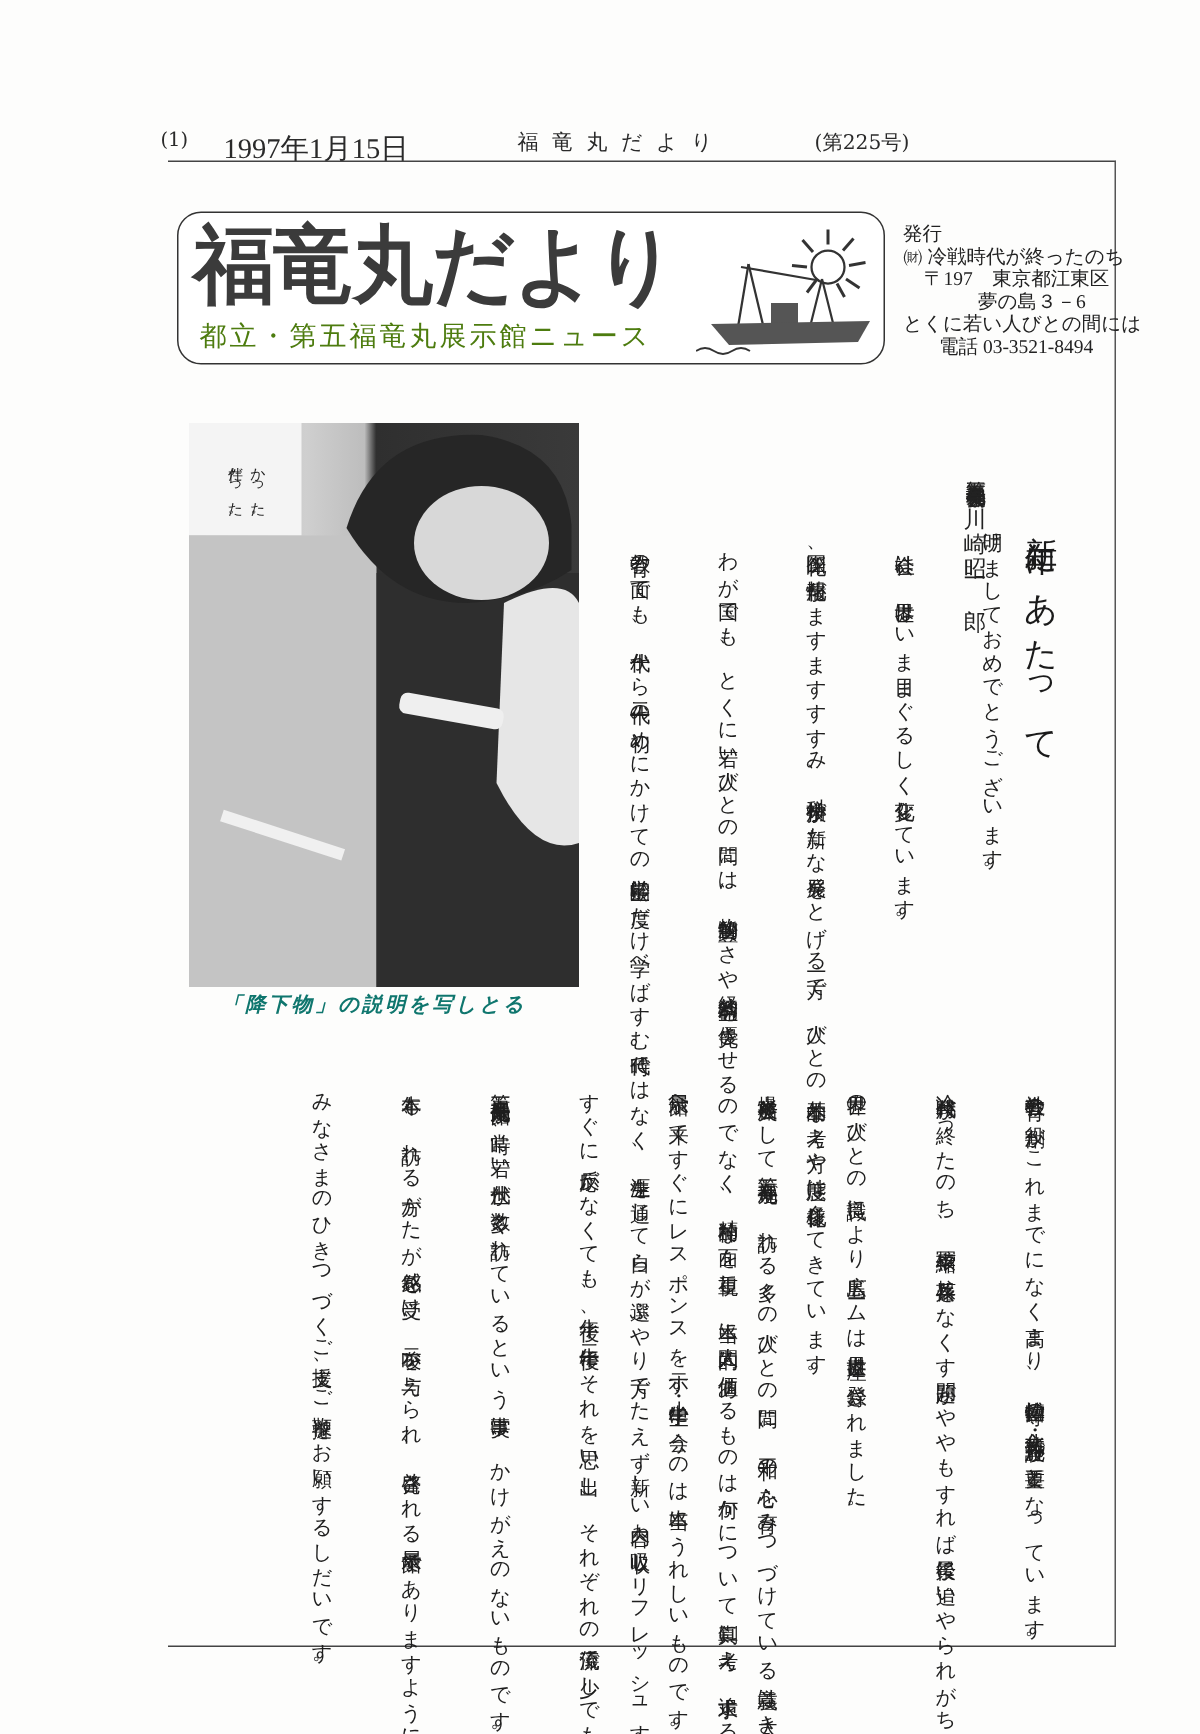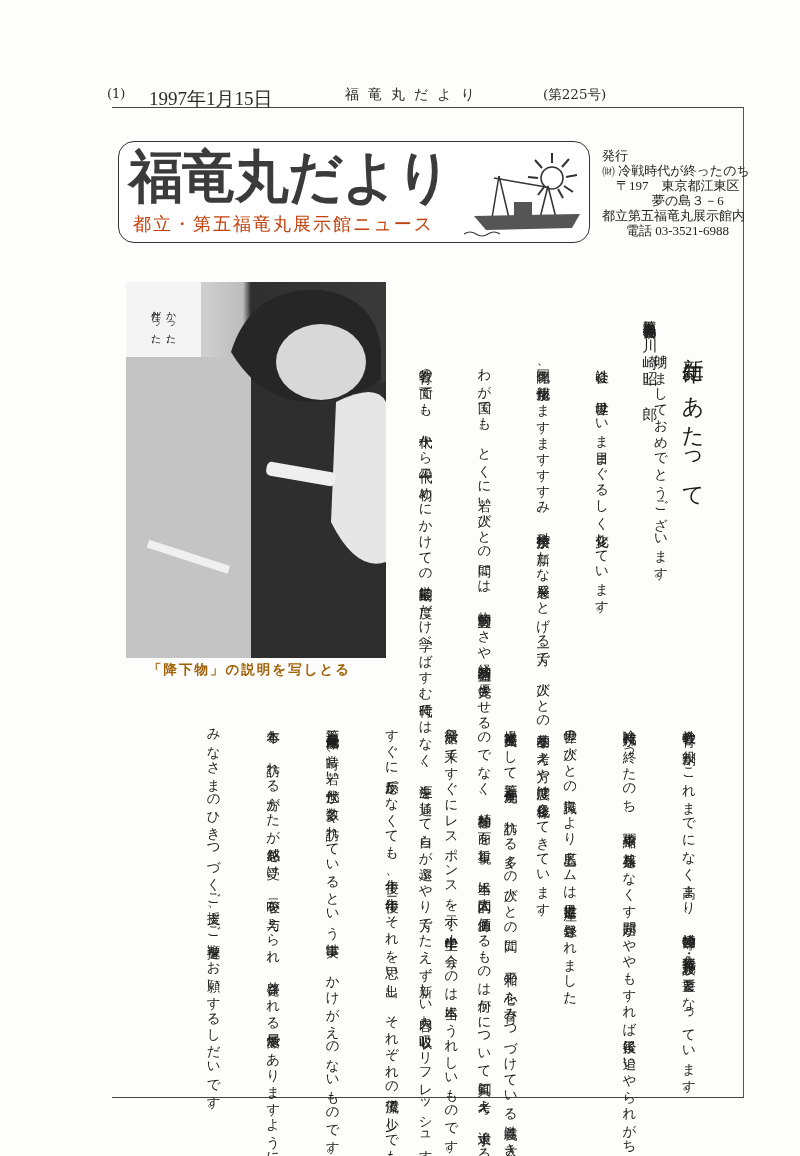--- a/index.html
+++ b/index.html
@@ -20,21 +20,21 @@
   .masthead {
     position:absolute; left:118px; top:141px; width:470px; height:100px;
     border:1.6px solid #333; border-radius:16px; background:#fff;
   }
   .mast-title {
     position:absolute; left:10px; top:4px; font-family:"DejaVu Sans", sans-serif; font-weight:bold;
     font-size:54px; letter-spacing:-1px; color:#3b3b3b; line-height:62px; transform:scaleY(1.05);
   }
   .mast-sub {
     position:absolute; left:14px; top:70px; font-family:"DejaVu Sans", sans-serif; font-size:18px;
-    letter-spacing:2px; color:#c2410c;
+    letter-spacing:2px; color:#4d7c0f;
   }
   .ship { position:absolute; left:345px; top:8px; width:122px; height:88px; }
 
   .publisher { position:absolute; left:602px; top:148px; width:140px; font-family:Liberation Serif, serif; font-size:13px; line-height:15px; color:#222; }
   .publisher div { white-space:nowrap; }
   .publisher .r1 { padding-left:0; }
   .publisher .r3 { padding-left:14px; }
   .publisher .r4 { padding-left:50px; }
   .publisher .r6 { padding-left:24px; }
 
@@ -46,21 +46,21 @@
   .byline { left:640px; top:310px; font-size:13.5px; letter-spacing:0.5px; color:#222; height:380px; }
   .byline .name { letter-spacing:17px; font-size:15px; margin-top:10px; display:inline-block; }
 
   .body-top { left:396px; top:345px; height:300px; font-size:13.5px; line-height:19.6px; letter-spacing:0.8px; }
   .body-bottom { left:118px; top:705px; height:380px; font-size:13.5px; line-height:19.8px; letter-spacing:1.1px; width:620px; }
 
   .photo {
     position:absolute; left:126px; top:282px; width:260px; height:376px; overflow:hidden;
     background: linear-gradient(90deg, #b8b8b8 0%, #cfcfcf 30%, #bdbdbd 45%, #2f2f2f 48%, #3a3a3a 100%);
   }
-  .caption { position:absolute; left:148px; top:661px; font-family:"DejaVu Sans", sans-serif; font-size:13.5px; letter-spacing:2px; font-weight:bold; color:#a16207; }
+  .caption { position:absolute; left:148px; top:661px; font-family:"DejaVu Sans", sans-serif; font-size:13.5px; letter-spacing:2px; font-weight:bold; color:#0f766e;font-style:italic; }
 </style>
 </head>
 <body>
 
 <div class="runhead">
   <span class="pg">(1)</span>
   <span class="date">1997年1月15日</span>
   <span class="title">福竜丸だより</span>
   <span class="issue">(第225号)</span>
 </div>
@@ -91,22 +91,22 @@
     <path d="M10 66 L116 64 L108 78 L22 80 Z" fill="#555"></path>
     <path d="M0 84 q6 -4 12 0 t12 0 t12 0" fill="none" stroke="#333" stroke-width="1.2"></path>
   </svg>
 </div>
 
 <div class="publisher">
   <div class="r1">発行</div>
   <div>㈶ 冷戦時代が終ったのち</div>
   <div class="r3">〒197　東京都江東区</div>
   <div class="r4">夢の島３－6</div>
-  <div>都立第五福竜丸展示館内</div>
-  <div class="r6">電話 03-3521-6988</div>
+  <div>とくに若い人びとの間には</div>
+  <div class="r6">電話 03-3521-8494</div>
 </div>
 
 <div class="vert head-title">新年にあたって</div>
 <div class="vert byline"><span>第五福竜丸平和協会会長</span><span class="name">川崎昭一郎</span></div>
 
 <div class="vert body-top">
   <p style="margin:0">明けましておめでとうございます。</p>
   <p style="margin:0;text-indent:1em">社会は、世界はいま目まぐるしく変化しています。</p>
   <p style="margin:0;text-indent:1em">国際化、情報化がますますすすみ、科学技術が新たな発展をとげる一方で、人びとの基本的な考え方や態度は多様化してきています。</p>
   <p style="margin:0;text-indent:1em">わが国でも、とくに若い人びとの間には、物質的豊かさや経済的利益を優先させるのでなく、精神的な面を重視し、本当に人間的に価値あるものは何かについて真剣に考え、追求する姿が見られるようになりました。</p>

